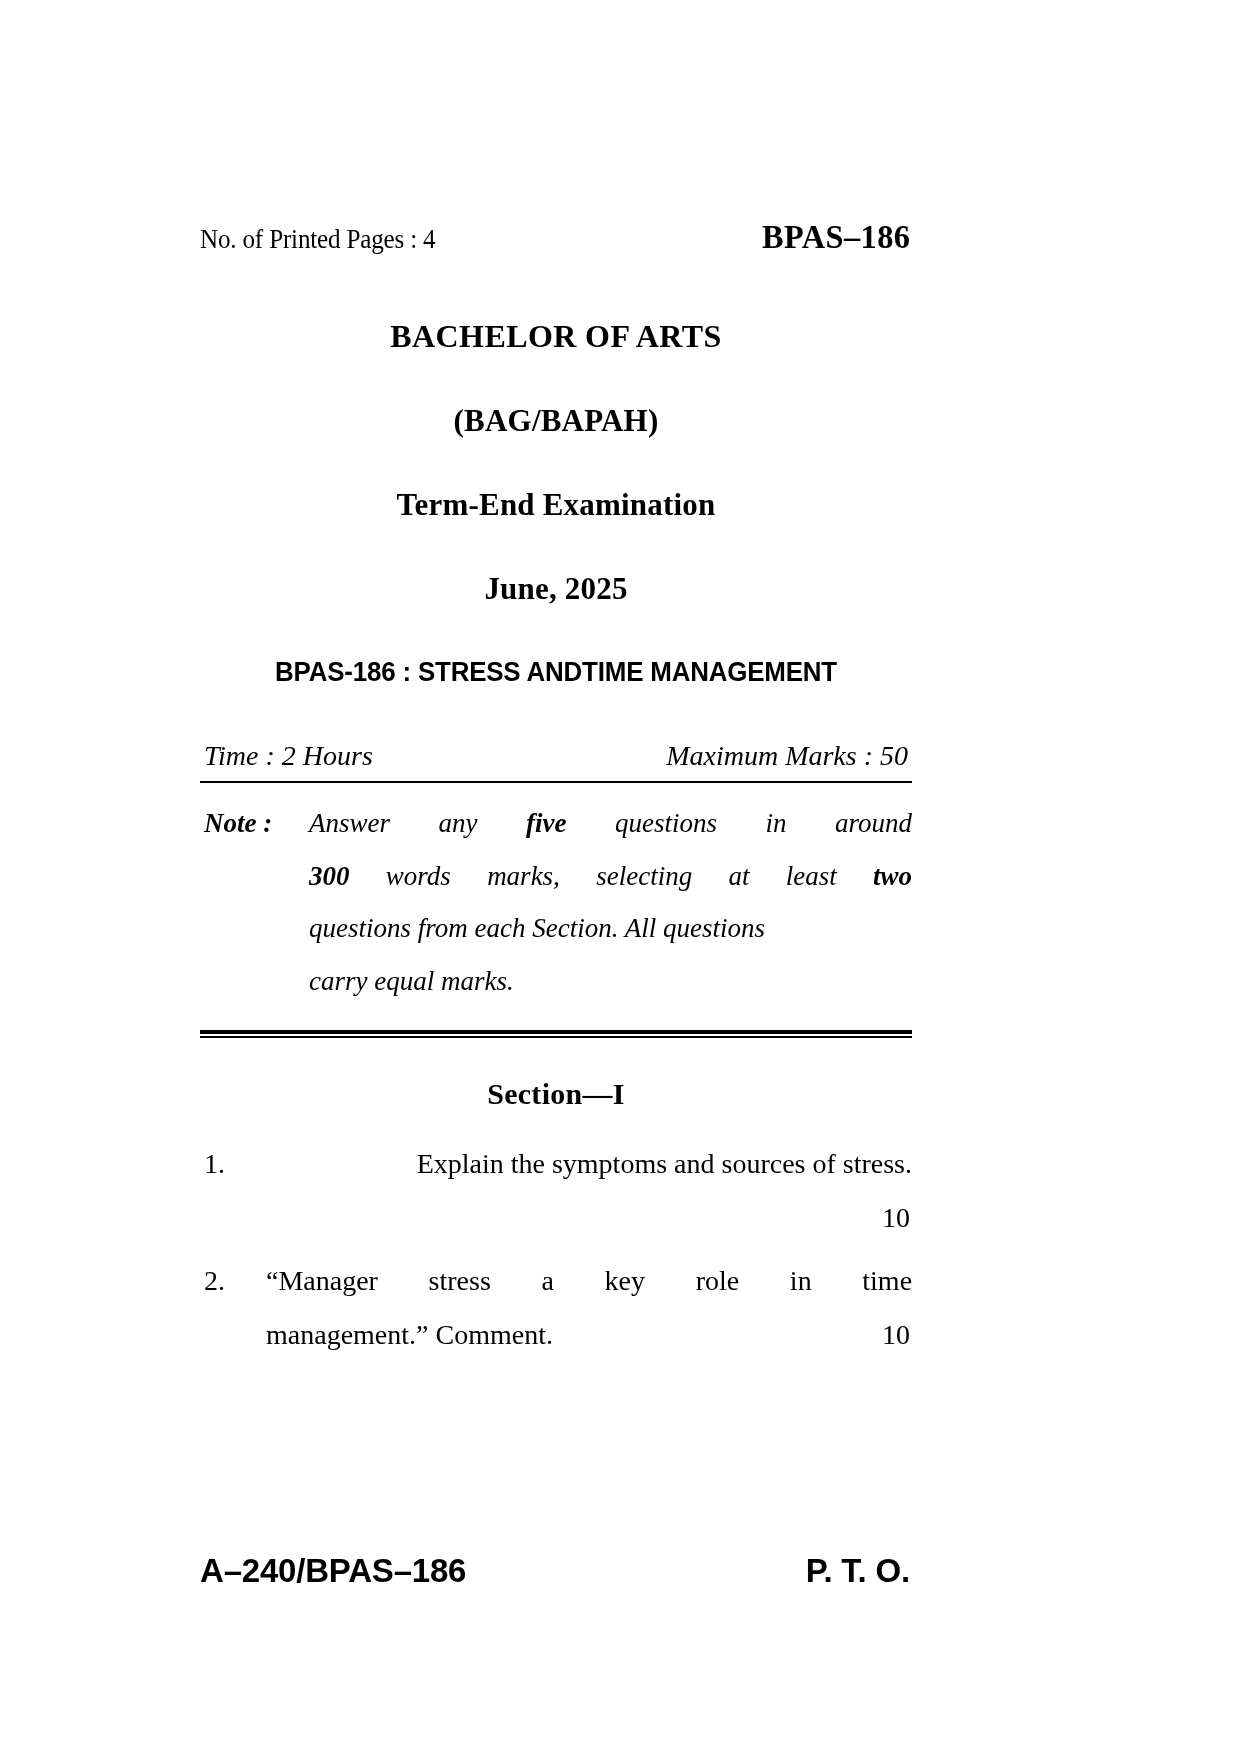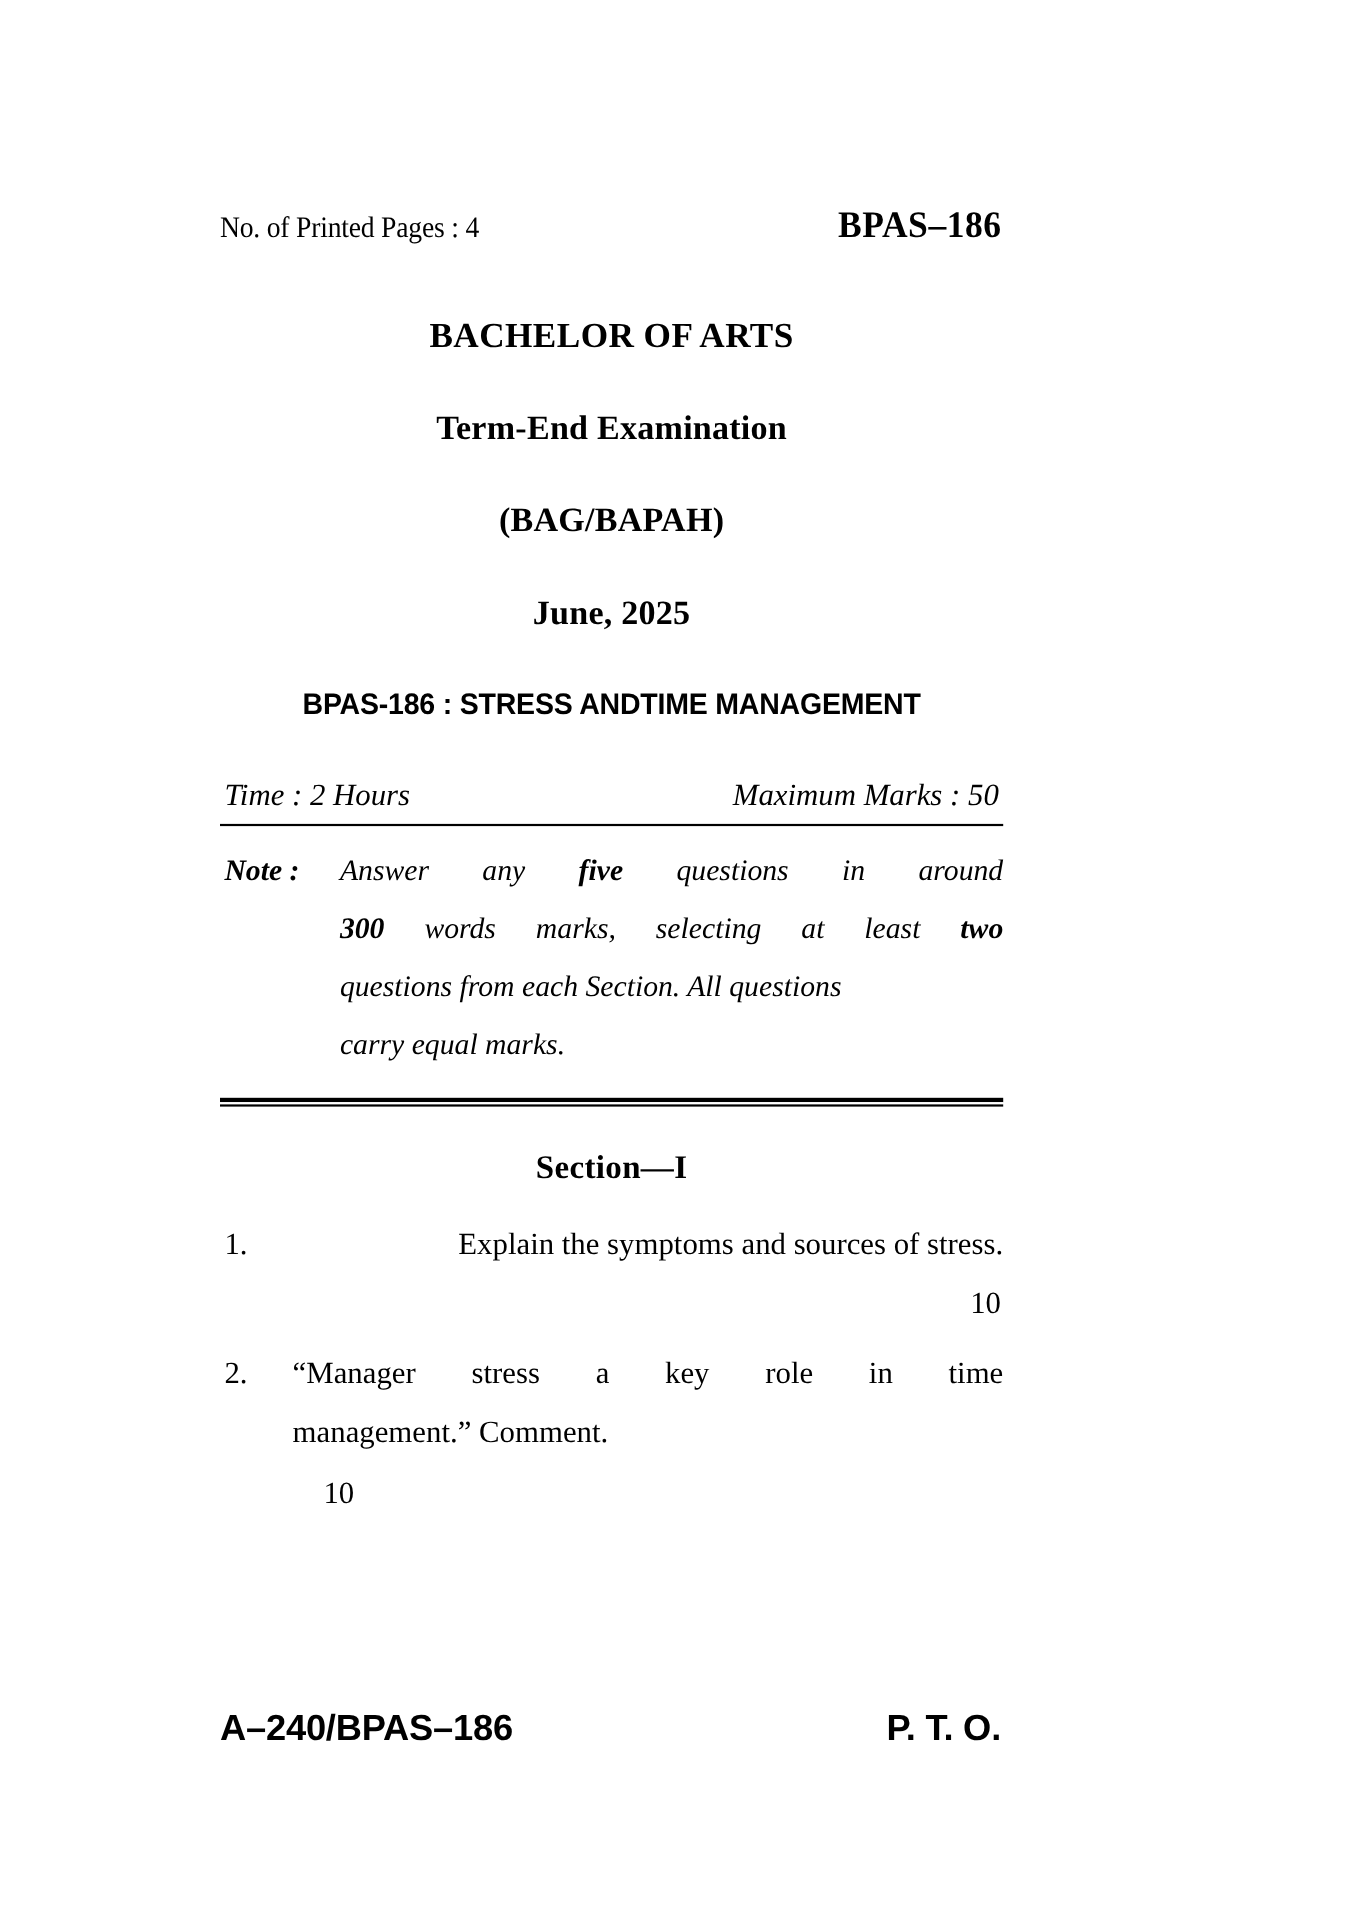--- a/index.html
+++ b/index.html
@@ -27,21 +27,21 @@
     left: 200px;
     top: 150px;
     width: 712px;
   }
 
   
   .topline {
     display: flex;
     align-items: baseline;
     justify-content: space-between;
-    margin-top: 36px;
+    margin-top: 68px;
   }
   .printed-pages {
     font-size: 27px;
     letter-spacing: -0.2px;
     transform: scaleX(0.93);
     transform-origin: left center;
     white-space: nowrap;
   }
   .course-code {
     font-size: 34px;
@@ -159,21 +159,20 @@
     padding-left: 4px;
   }
   .q-text {
     display: table-cell;
     vertical-align: top;
   }
   .q-line {
     display: flex;
     justify-content: space-between;
     align-items: baseline;
-    flex-direction: column;
   }
   .q-body-just {
     text-align: justify;
     text-align-last: justify;
   }
   .q-body-left { text-align: right; }
   .q-marks {
     white-space: nowrap;
     padding-left: 28px;
     padding-right: 2px;
@@ -205,22 +204,22 @@
 
 <div class="page">
   <div class="content">
 
     <div class="topline">
       <div class="printed-pages">No. of Printed Pages : 4</div>
       <div class="course-code">BPAS–186</div>
     </div>
 
     <div class="h-center h-degree">BACHELOR OF ARTS</div>
+    <div class="h-center h-program">(BAG/BAPAH)</div>
     <div class="h-center h-exam">Term-End Examination</div>
-    <div class="h-center h-program">(BAG/BAPAH)</div>
     <div class="h-center h-session">June, 2025</div>
     <div class="h-subject">BPAS-186 : STRESS ANDTIME MANAGEMENT</div>
 
     <div class="time-marks">
       <span>Time : 2 Hours</span>
       <span class="marks-val">Maximum Marks : 50</span>
     </div>
     <div class="rule-thin"></div>
 
     <div class="note">

